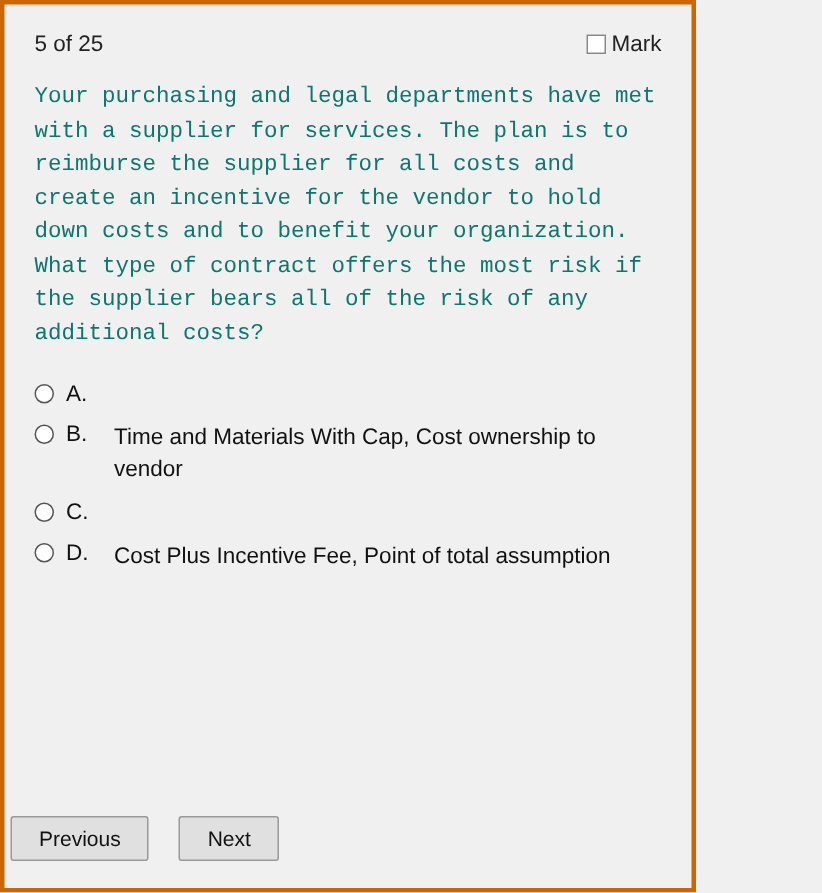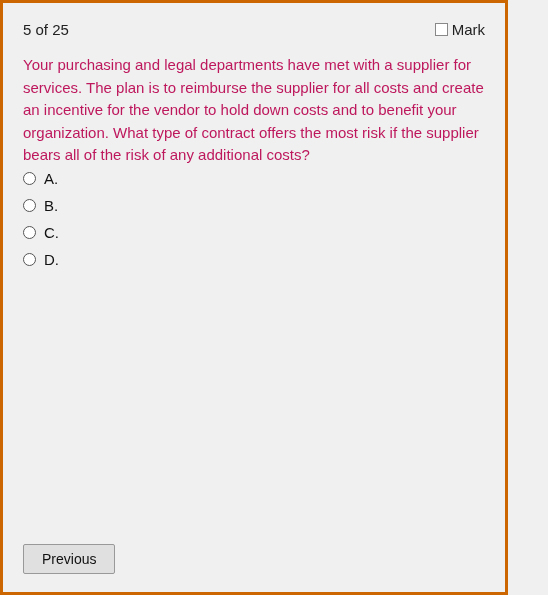--- a/index.html
+++ b/index.html
@@ -11,21 +11,21 @@
     body {
       width: 548px;
       height: 595px;
       background: #f0f0f0;
       font-family: Arial, sans-serif;
       font-size: 15px;
       overflow: hidden;
     }
 
     .outer-border {
-      width: 508px;
+      width: 464px;
       height: 595px;
       border: 3px solid #cc6600;
       background: #f0f0f0;
       position: relative;
       padding: 18px 20px 18px 20px;
     }
 
     .header-row {
       display: flex;
       align-items: center;
@@ -52,23 +52,24 @@
       display: inline-block;
     }
 
     .mark-label {
       font-size: 15px;
       color: #222;
     }
 
     .question-text {
       font-size: 15px;
-      color: #be185d;
+      color: #0f766e;
       line-height: 1.5;
-      margin-bottom: 3px;
+      margin-bottom: 20px;
+      font-family: Liberation Mono, monospace;
     }
 
     .options-list {
       list-style: none;
       margin-bottom: 24px;
     }
 
     .option-item {
       display: flex;
       align-items: flex-start;
@@ -99,21 +100,21 @@
     .option-letter {
       font-size: 15px;
       color: #111;
       min-width: 24px;
       flex-shrink: 0;
     }
 
     .button-row {
       position: absolute;
       bottom: 18px;
-      left: 20px;
+      left: 4px;
       display: flex;
       gap: 20px;
     }
 
     .nav-button {
       background: #e0e0e0;
       border: 1px solid #999;
       padding: 6px 18px;
       font-size: 14px;
       color: #111;
@@ -136,27 +137,30 @@
   <p class="question-text">Your purchasing and legal departments have met with a supplier for services. The plan is to reimburse the supplier for all costs and create an incentive for the vendor to hold down costs and to benefit your organization. What type of contract offers the most risk if the supplier bears all of the risk of any additional costs?</p>
 
   <ul class="options-list">
     <li class="option-item">
       <input type="radio" class="option-radio" name="answer" style="">
       <span class="option-letter">A.</span>
     </li>
     <li class="option-item">
       <input type="radio" class="option-radio" name="answer" style="">
       <span class="option-letter">B.</span>
+      <span class="option-label">Time and Materials With Cap, Cost ownership to vendor</span>
     </li>
     <li class="option-item">
       <input type="radio" class="option-radio" name="answer" style="">
       <span class="option-letter">C.</span>
     </li>
     <li class="option-item">
       <input type="radio" class="option-radio" name="answer" style="">
       <span class="option-letter">D.</span>
+      <span class="option-label">Cost Plus Incentive Fee, Point of total assumption</span>
     </li>
   </ul>
 
   <div class="button-row">
     <button class="nav-button">Previous</button>
+    <button class="nav-button">Next</button>
   </div>
 </div>
 
 </body></html>

